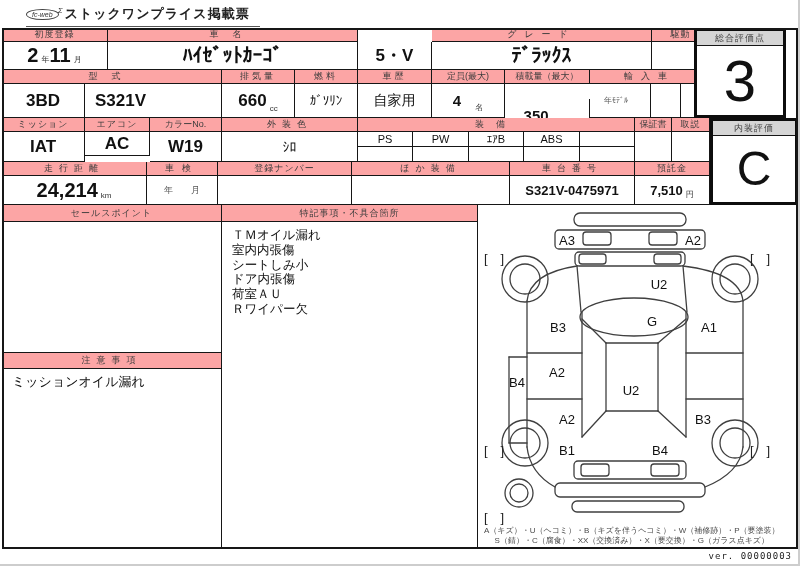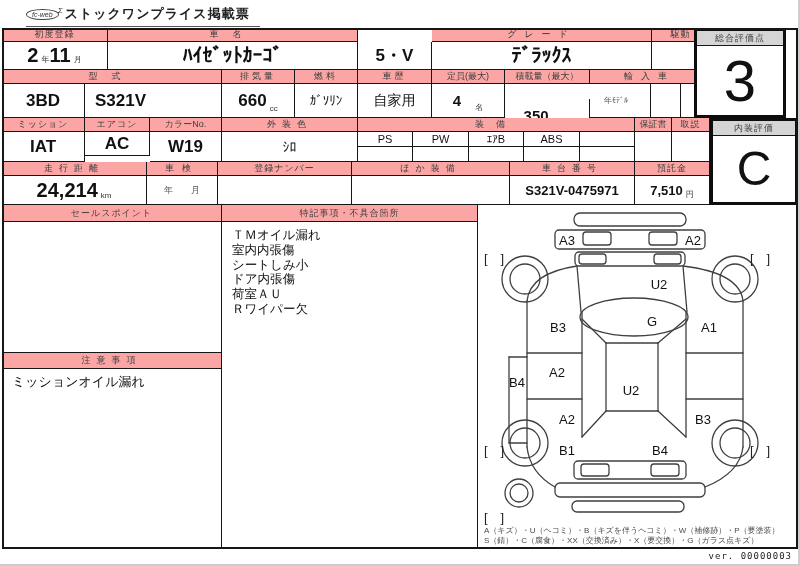--- a/index.html
+++ b/index.html
@@ -49,21 +49,21 @@
   .bodytext{align-items:flex-start;justify-content:flex-start;padding:6px 4px 0 10px;
     font-size:12.5px;line-height:14.8px;flex-direction:column;}
 
   .subline{position:absolute;width:0;border-left:1px solid #161616;z-index:5;}
 
   
   .dsvg{position:absolute;left:0;top:0;}
   .dlabel{font-size:13px;fill:#111;font-family:"Liberation Sans","DejaVu Sans",sans-serif;}
   .bracket{font-size:13px;fill:#222;}
   .legend{position:absolute;left:6px;top:321px;font-size:8px;line-height:10px;color:#4a4a4a;
-    white-space:nowrap;letter-spacing:0;}
+    white-space:nowrap;letter-spacing:0;text-align:center;}
   .ver{position:absolute;right:8px;top:551px;font-size:9px;letter-spacing:1px;
     font-family:"DejaVu Sans Mono","Liberation Mono",monospace;color:#222;}
 
   
   .edgeR{position:absolute;right:0;top:0;width:2px;height:566px;background:#cdcdcd;}
   .edgeB{position:absolute;left:0;bottom:0;width:800px;height:2px;background:#cdcdcd;}
 </style>
 </head>
 <body>
 

